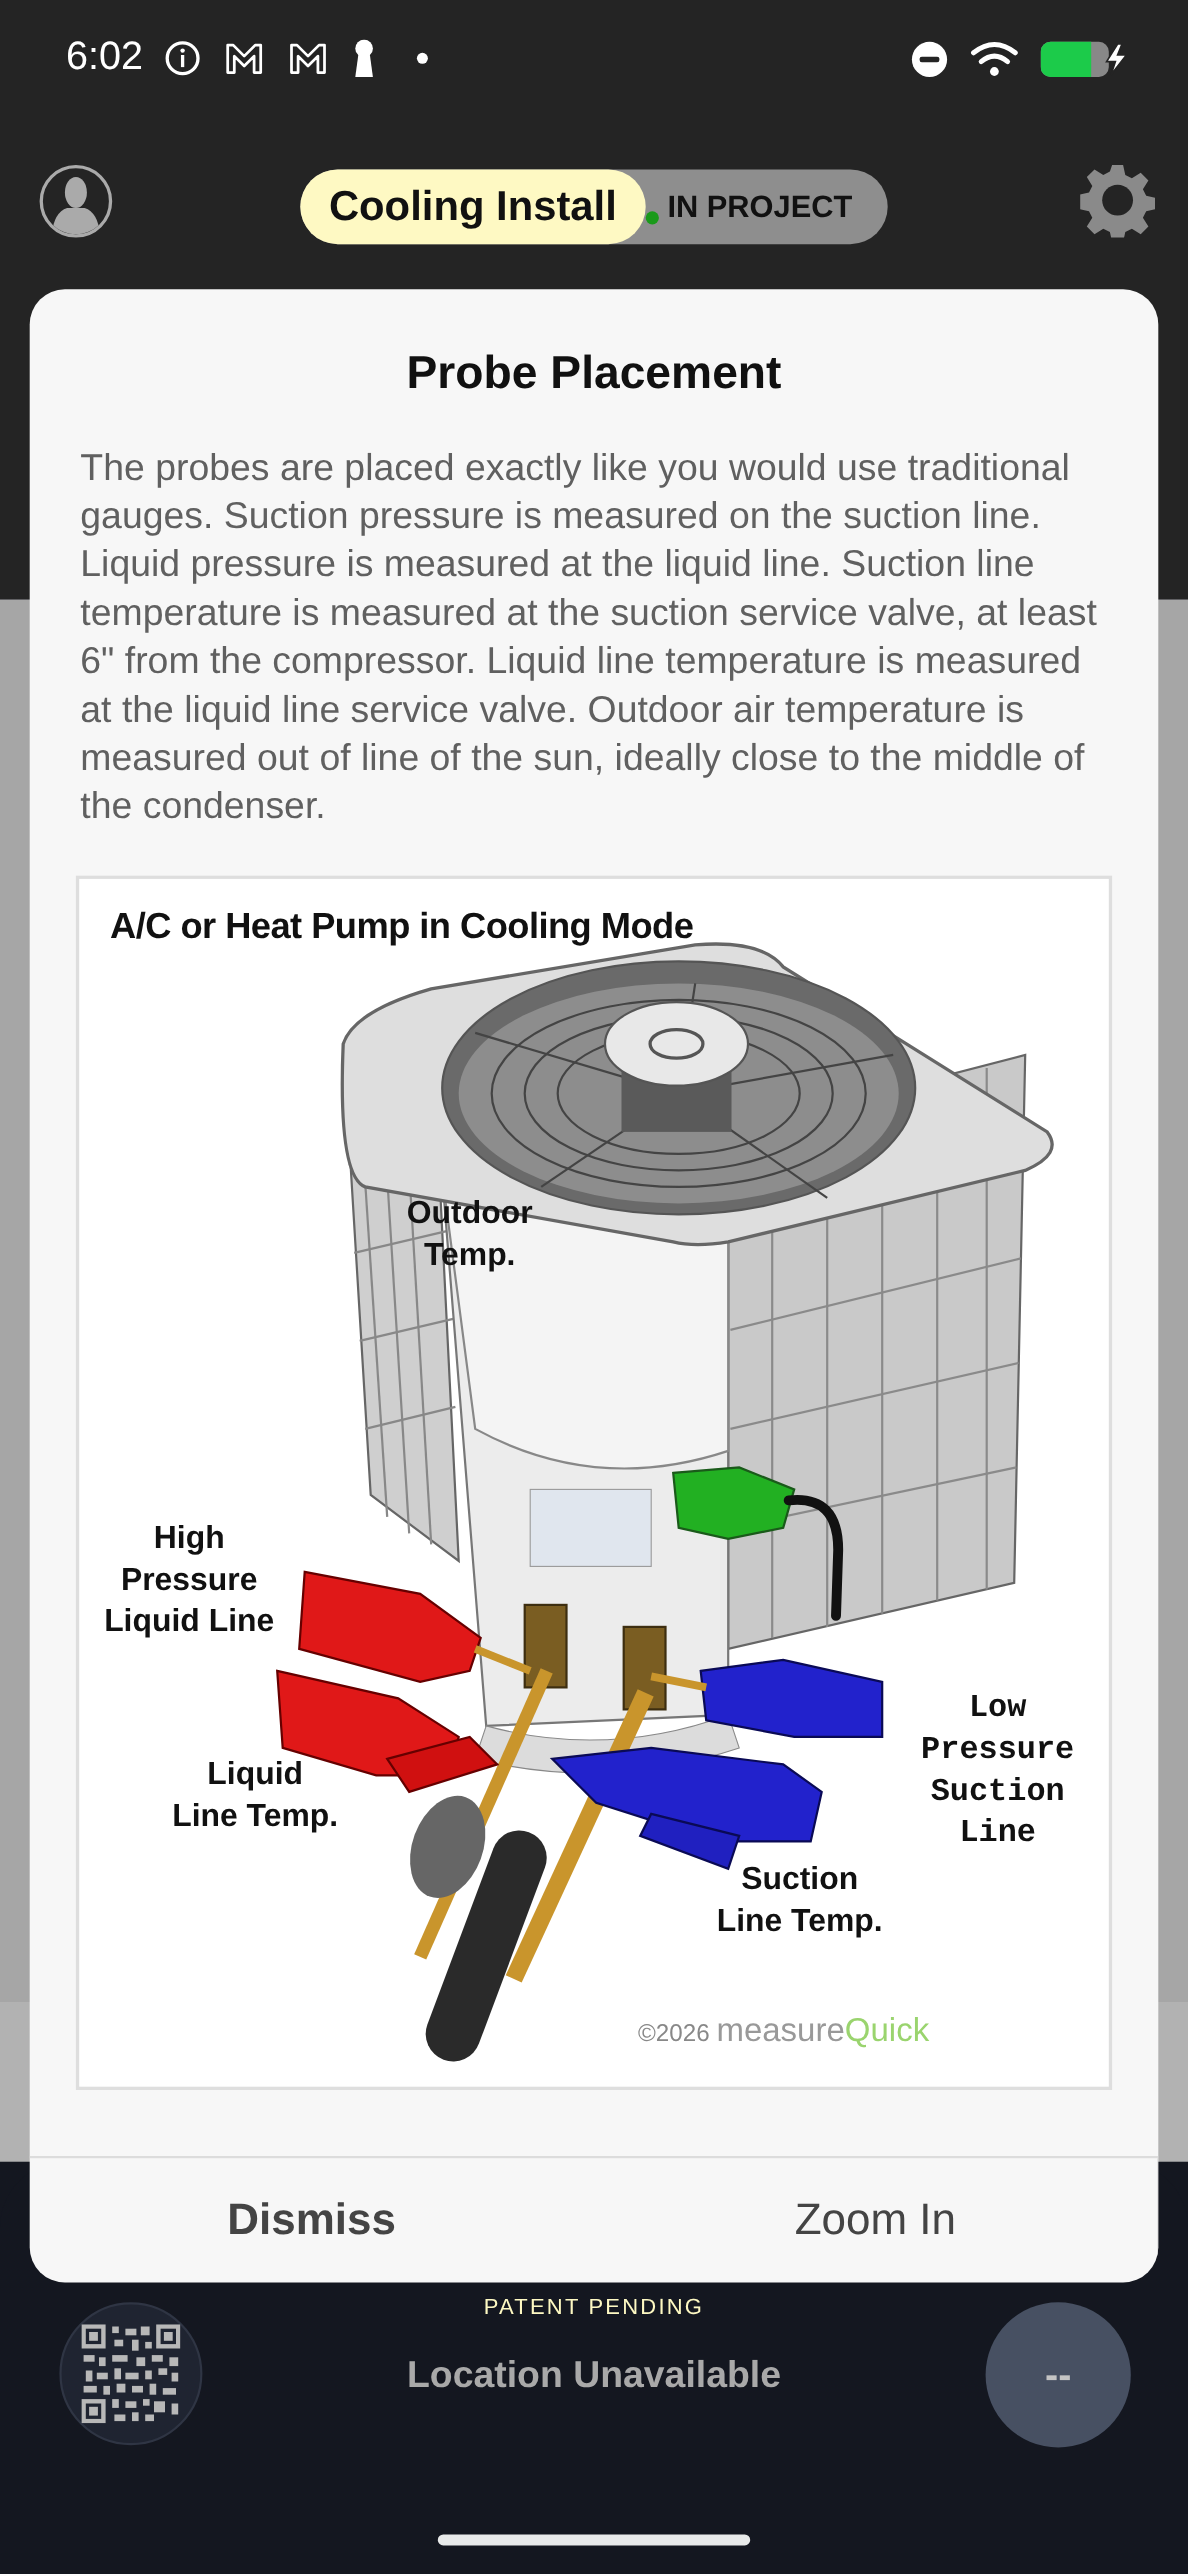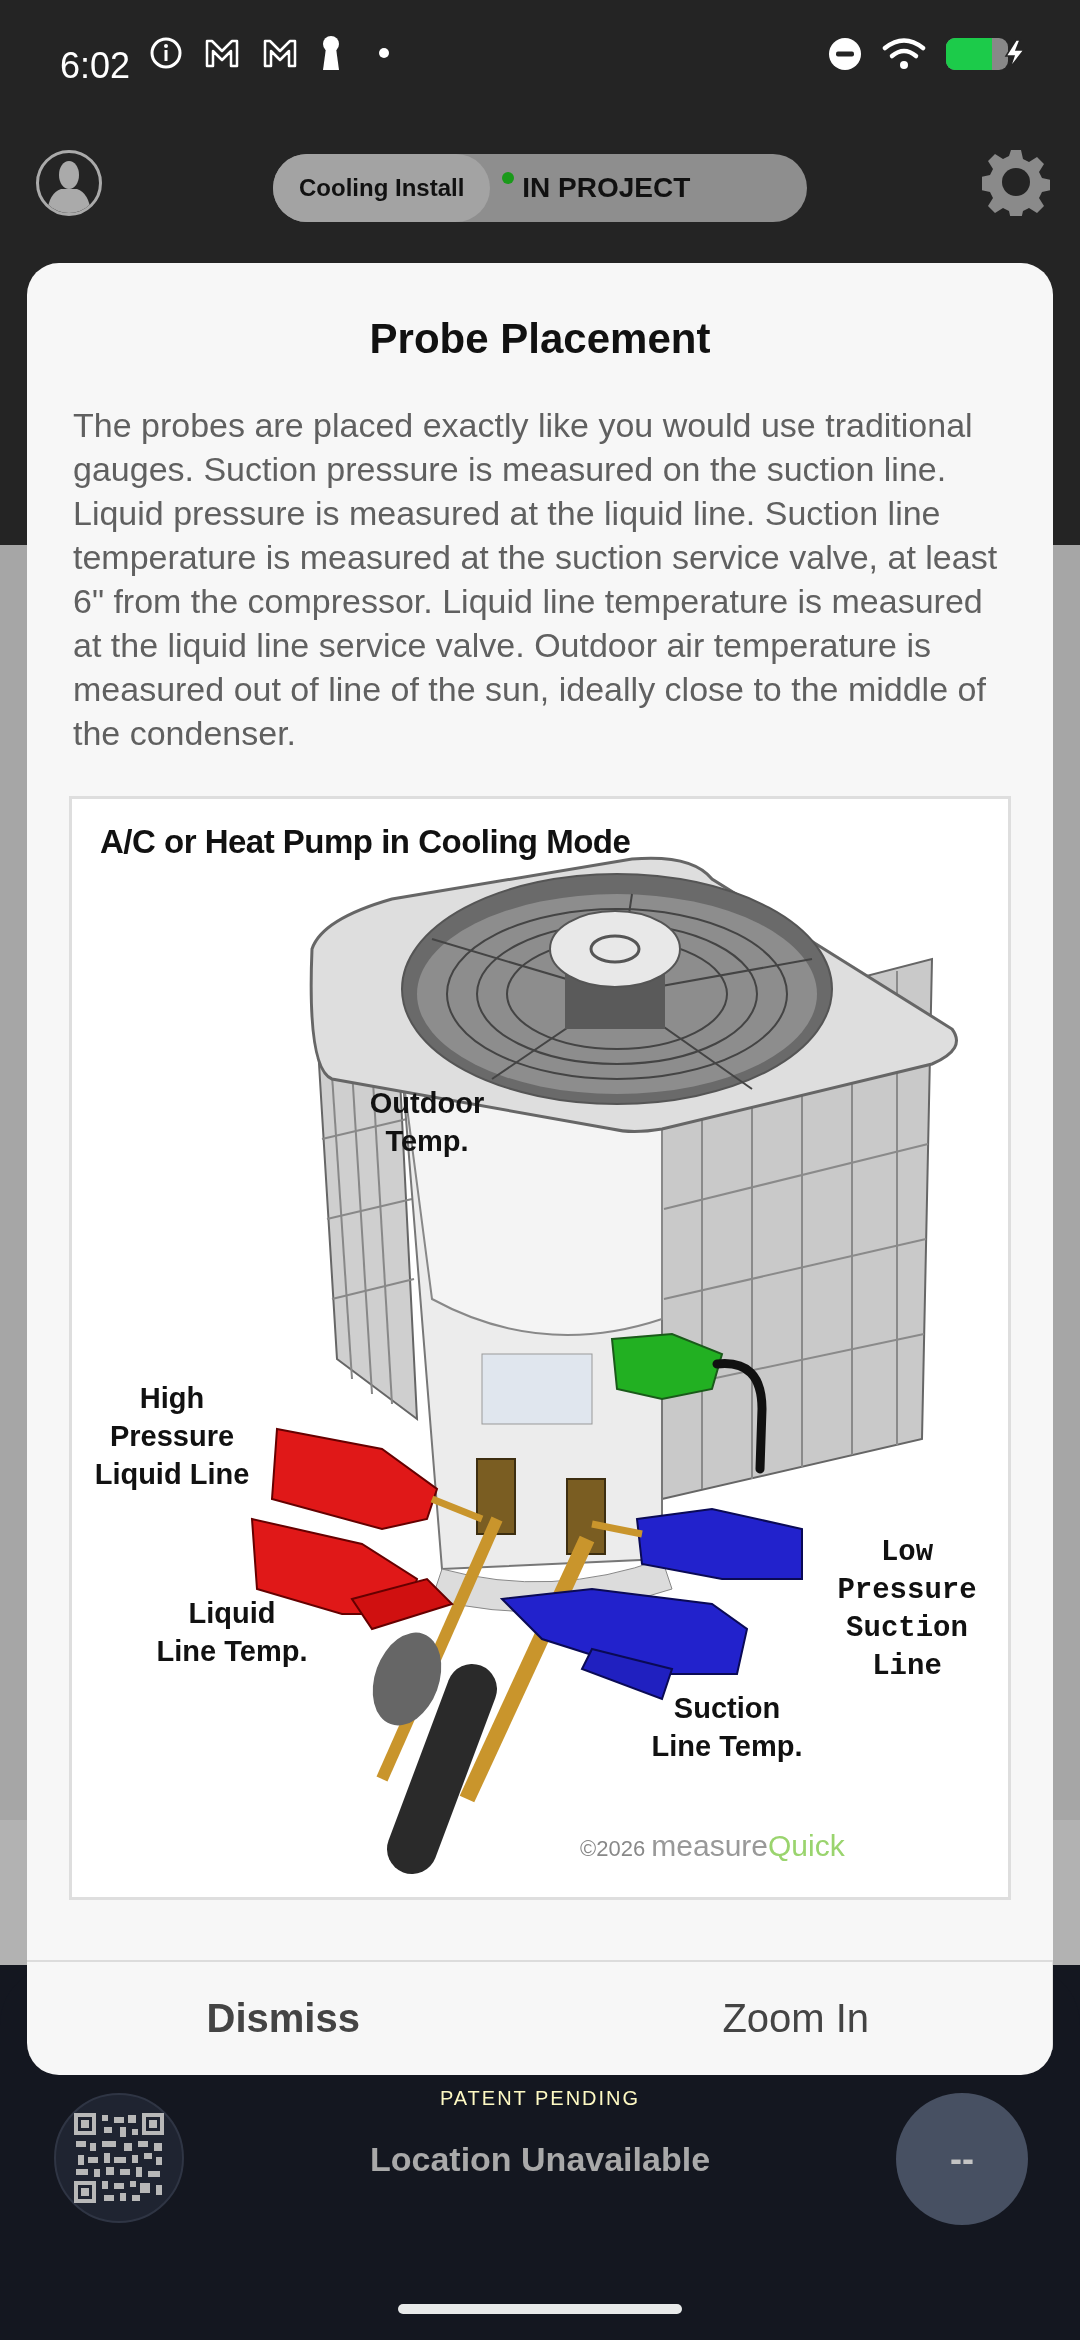--- a/index.html
+++ b/index.html
@@ -1,31 +1,31 @@
 <!DOCTYPE html>
 <html><head>
 <meta charset="utf-8">
 <style>
   * { box-sizing: border-box; margin: 0; padding: 0; }
   html, body { width: 1080px; height: 2340px; overflow: hidden; }
   body { position: relative; background: #141720; font-family: "Liberation Sans", sans-serif; }
 
   
   .statusbar { position: absolute; left: 0; top: 0; width: 1080px; height: 110px; background: #242424; color: #fff; }
-  .sb-time { position: absolute; left: 60px; top: 30px; font-size: 36px; font-family: "Liberation Sans", sans-serif; margin-top: 15px; }
+  .sb-time { position: absolute; left: 60px; top: 30px; font-size: 36px; font-family: "Liberation Sans", sans-serif; }
   .sb-icons-left { position: absolute; left: 150px; top: 36px; display: flex; gap: 22px; align-items: center; }
   .sb-icons-right { position: absolute; right: 50px; top: 36px; display: flex; gap: 20px; align-items: center; }
 
   
   .header { position: absolute; left: 0; top: 110px; width: 1080px; height: 435px; background: #242424; }
   .avatar { position: absolute; left: 36px; top: 150px; width: 66px; height: 66px; border-radius: 50%; border: 3px solid #aaa; overflow: hidden; }
   .gear { position: absolute; left: 982px; top: 148px; width: 68px; height: 68px; }
   .project-pill { position: absolute; left: 273px; top: 154px; height: 68px; width: 534px; border-radius: 34px; background: #8e8e8e; display: flex; align-items: center; }
-  .pill-name { height: 68px; border-radius: 34px; background: #a3a3a3; padding: 0 26px; display: flex; align-items: center; font-size: 24px; font-weight: bold; color: #111; }
-  .pill-status { display: flex; align-items: flex-start; gap: 8px; padding-left: 12px; font-size: 28px; font-weight: bold; color: #111; }
+  .pill-name { height: 68px; border-radius: 34px; background: #fef9c3; padding: 0 26px; display: flex; align-items: center; font-size: 38px; font-weight: bold; color: #111; }
+  .pill-status { display: flex; align-items: flex-end; gap: 8px; font-size: 28px; font-weight: bold; color: #111; }
   .green-dot { width: 12px; height: 12px; border-radius: 50%; background: #1a9a1a; }
 
   
   .bg-gray { position: absolute; left: 0; top: 545px; width: 1080px; height: 1420px; background: #a6a6a6; }
   .bg-gray-lower { position: absolute; left: 0; top: 1820px; width: 1080px; height: 145px; background: #b2b2b2; }
 
   
   .bottom-panel { position: absolute; left: 0; top: 1965px; width: 1080px; height: 375px; background: #141720; border-radius: 60px 60px 0 0; }
   .patent { position: absolute; left: 0; top: 2087px; width: 1080px; text-align: center; font-size: 20px; letter-spacing: 2px; color: #fef9c3; }
   .location { position: absolute; left: 0; top: 2140px; width: 1080px; text-align: center; font-size: 34px; font-weight: bold; color: #a9a9a9; }

